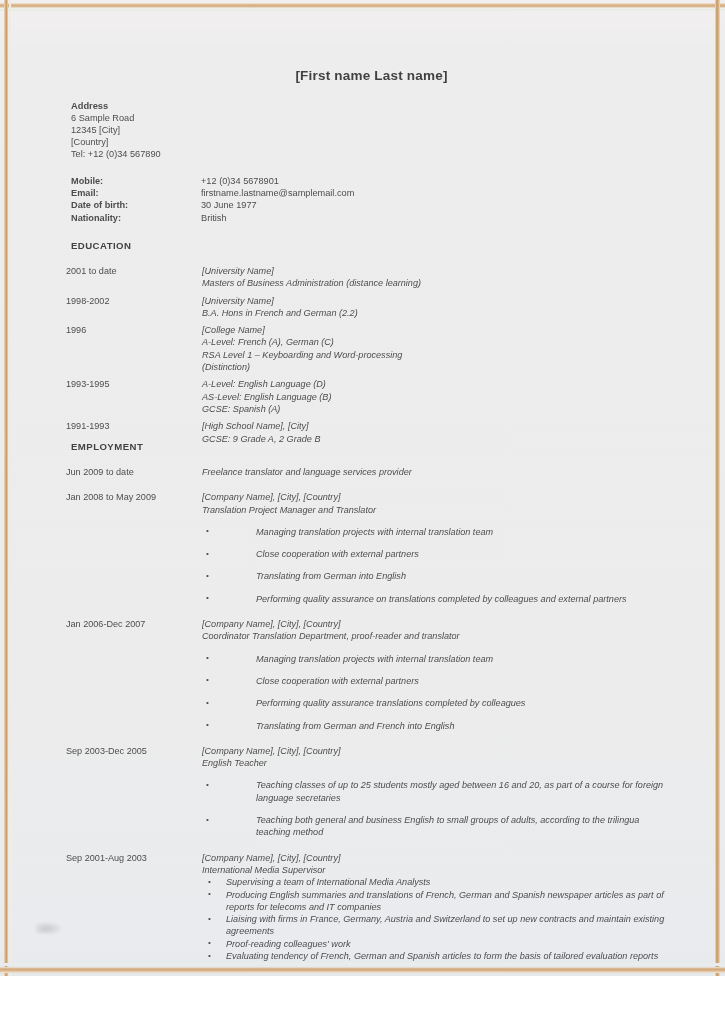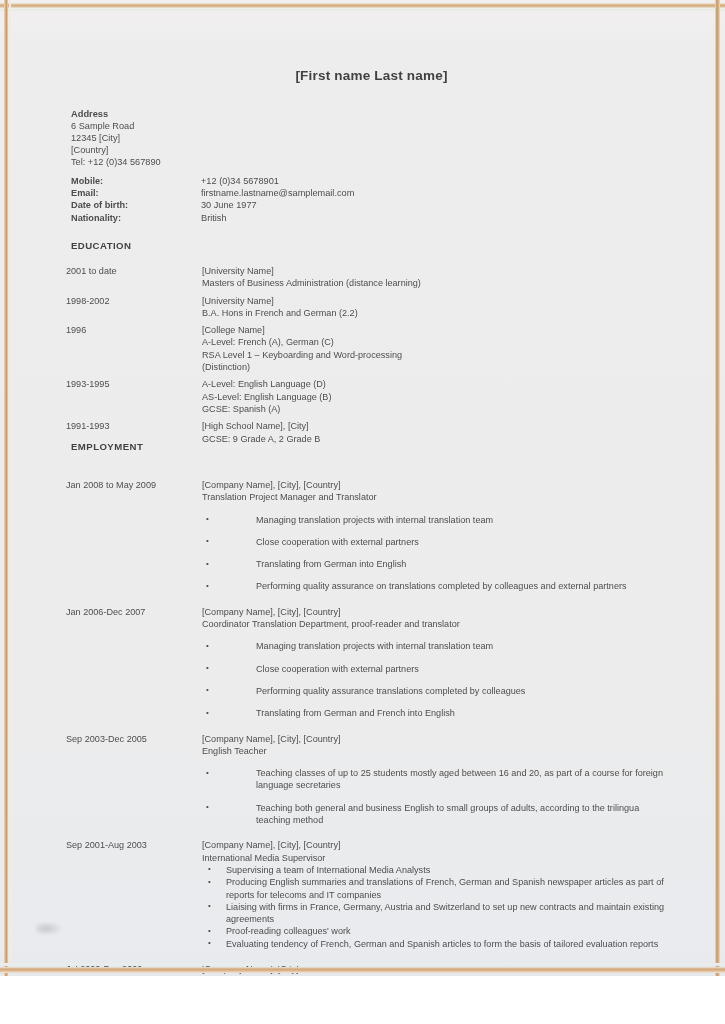--- a/index.html
+++ b/index.html
@@ -87,21 +87,20 @@
     padding-left: 18px;
   }
 
   .addr-block {
     position: absolute;
     left: 71px;
     top: 100px;
     font-size: 9.2px;
     line-height: 12.1px;
     color: #3a3a3a;
-    margin-top: 8px;
   }
   .addr-block .lbl {
     font-weight: bold;
     font-size: 9.3px;
   }
 
   .contact-table {
     position: absolute;
     left: 71px;
     top: 175px;
@@ -149,20 +148,21 @@
     position: absolute;
     left: 0;
     top: 0;
     width: 130px;
     color: #3a3a3a;
     white-space: nowrap;
   }
   .row .body {
     margin-left: 136px;
     color: #3a3a3a;
+    font-style: italic;
   }
   .row .body .ln { display: block; }
 
   ul.bullets {
     list-style: none;
     margin: 0;
     padding: 0;
   }
   ul.bullets li {
     position: relative;
@@ -282,20 +282,26 @@
           <div class="date">1991-1993</div>
           <div class="body">
             <span class="ln">[High School Name], [City]</span>
             <span class="ln">GCSE: 9 Grade A, 2 Grade B</span>
           </div>
         </div>
       </div>
 
     <div class="section-head" id="emp-head">EMPLOYMENT</div>
     <div class="rows" id="emp-rows">
+        <div class="row">
+          <div class="date">Jun 2009 to date</div>
+          <div class="body">
+            <span class="ln">Freelance translator and language services provider</span>
+          </div>
+        </div>
         <div class="gap-lg"></div>
         <div class="row">
           <div class="date">Jan 2008 to May 2009</div>
           <div class="body">
             <span class="ln">[Company Name], [City], [Country]</span>
             <span class="ln">Translation Project Manager and Translator</span>
             <ul class="bullets wide">
               <li>Managing translation projects with internal translation team</li>
               <li>Close cooperation with external partners</li>
               <li>Translating from German into English</li>

